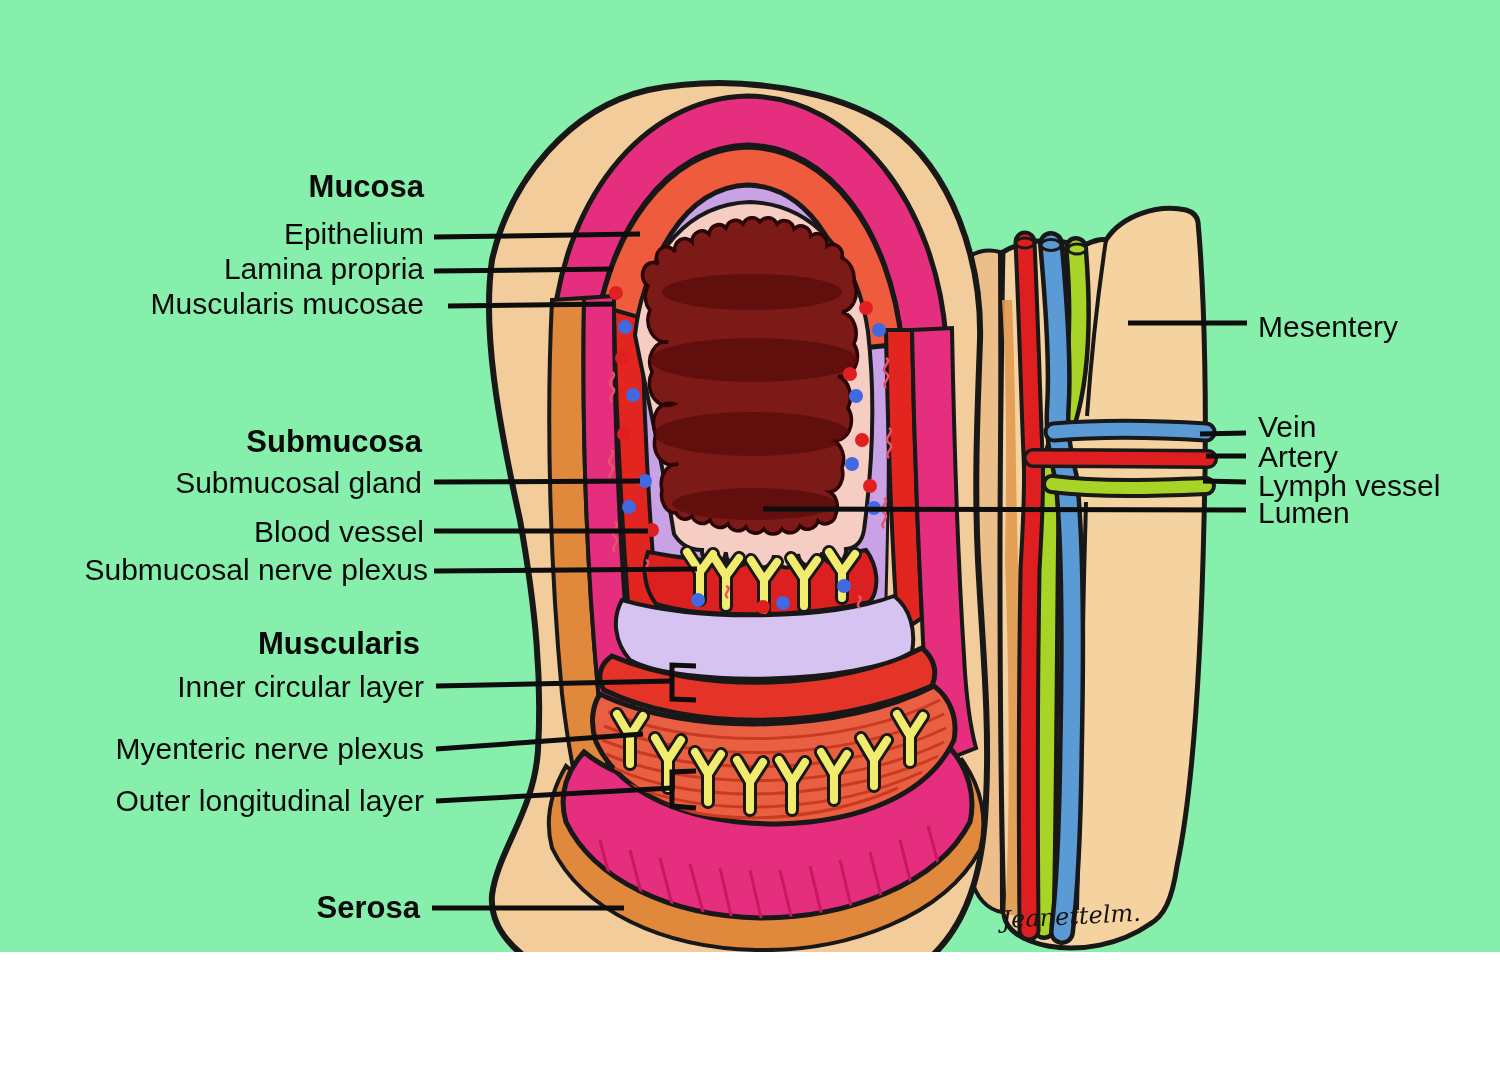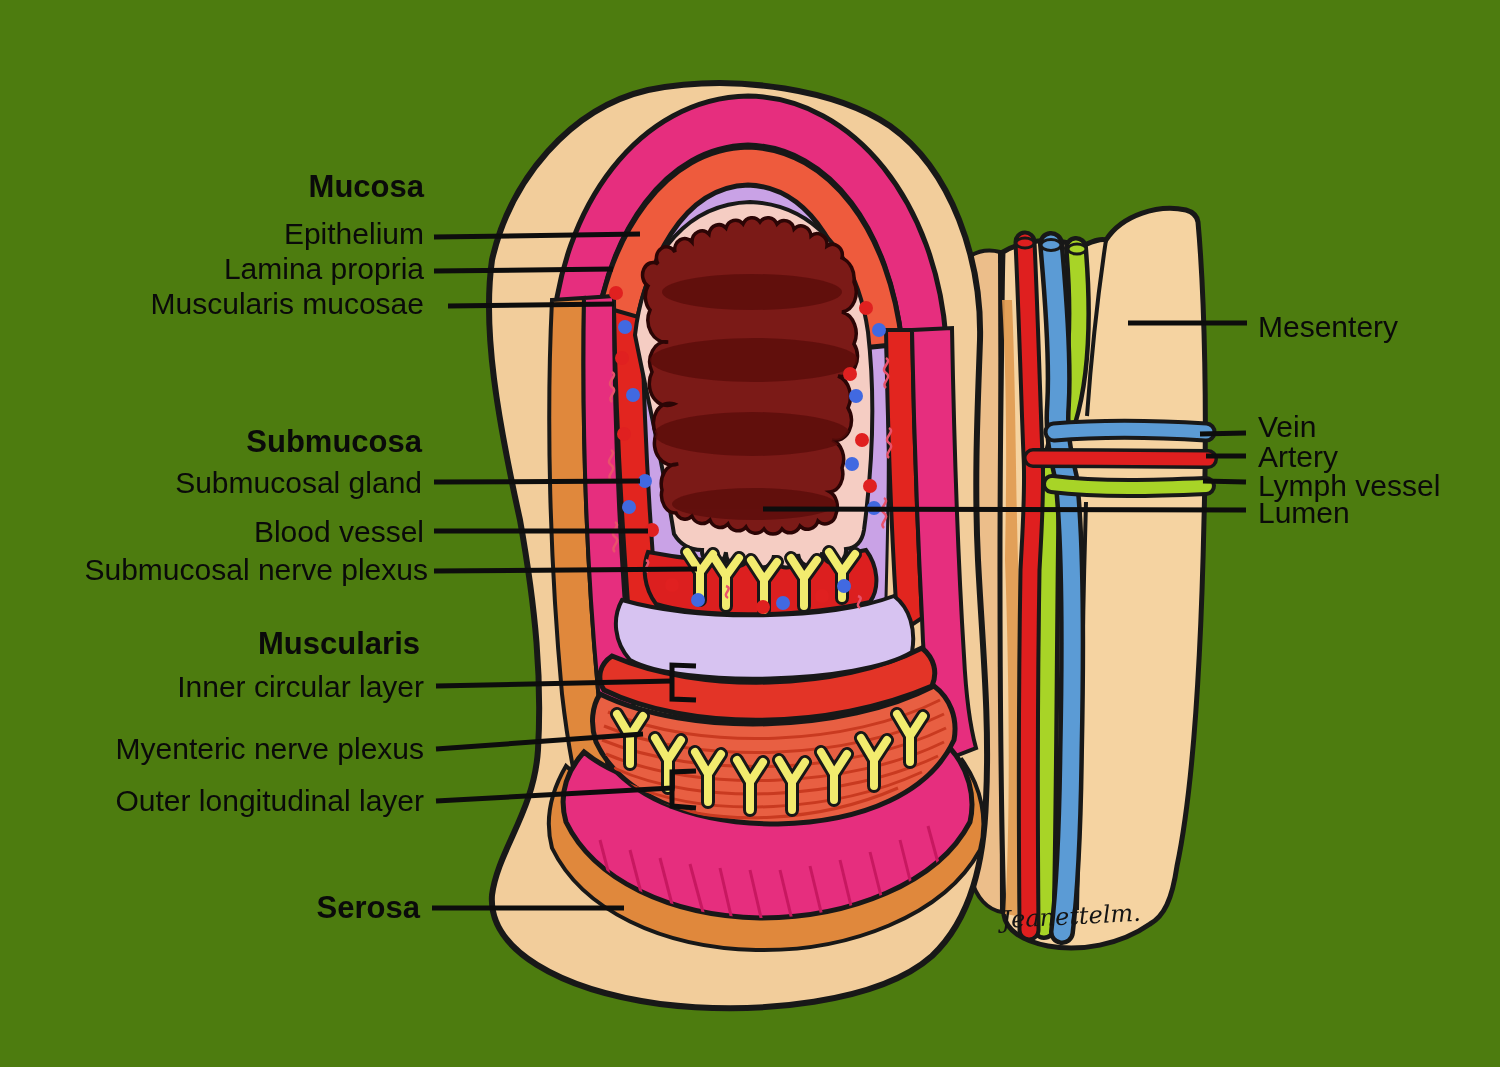--- a/index.html
+++ b/index.html
@@ -1,16 +1,16 @@
 <!DOCTYPE html>
 <html><head>
 <meta charset="utf-8">
 <style>
   html,body{margin:0;padding:0;background:#ffffff;}
-  .stage{position:relative;width:1500px;height:1067px;background:#4d7c0f;overflow:hidden;
+  .stage{position:relative;width:1500px;height:952px;background:#86efac;overflow:hidden;
          font-family:"Liberation Sans",sans-serif;}
   svg{position:absolute;left:0;top:0;}
   text.lbl{font-size:30px;fill:#0a0a0a;font-family:"Liberation Sans",sans-serif;}
   text.lbl.b{font-weight:bold;font-size:31px;}
   text.sig{font-size:24px;font-style:italic;fill:#141414;font-family:"DejaVu Serif",serif;}
   .ln{stroke:#0d0d0d;stroke-width:5;fill:none;}
   .outl{stroke:#181818;fill:none;}
 </style>
 </head>
 <body>

